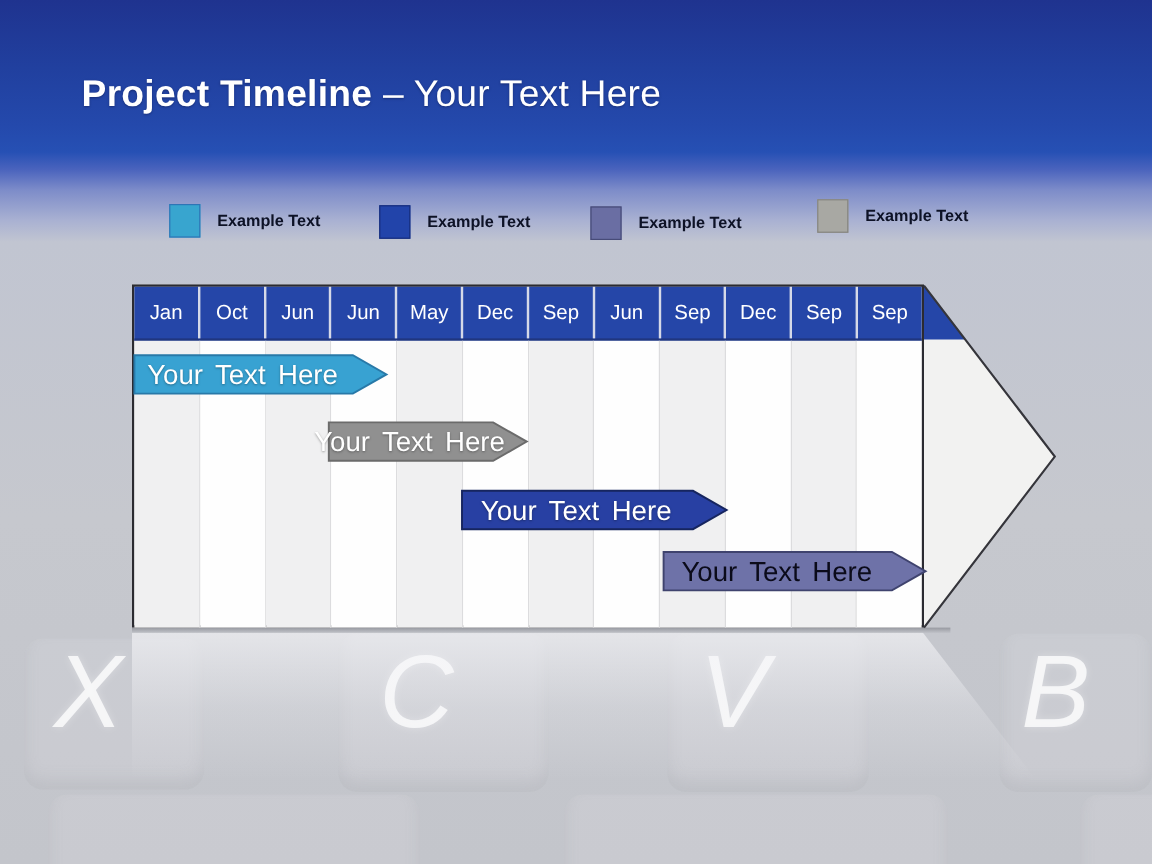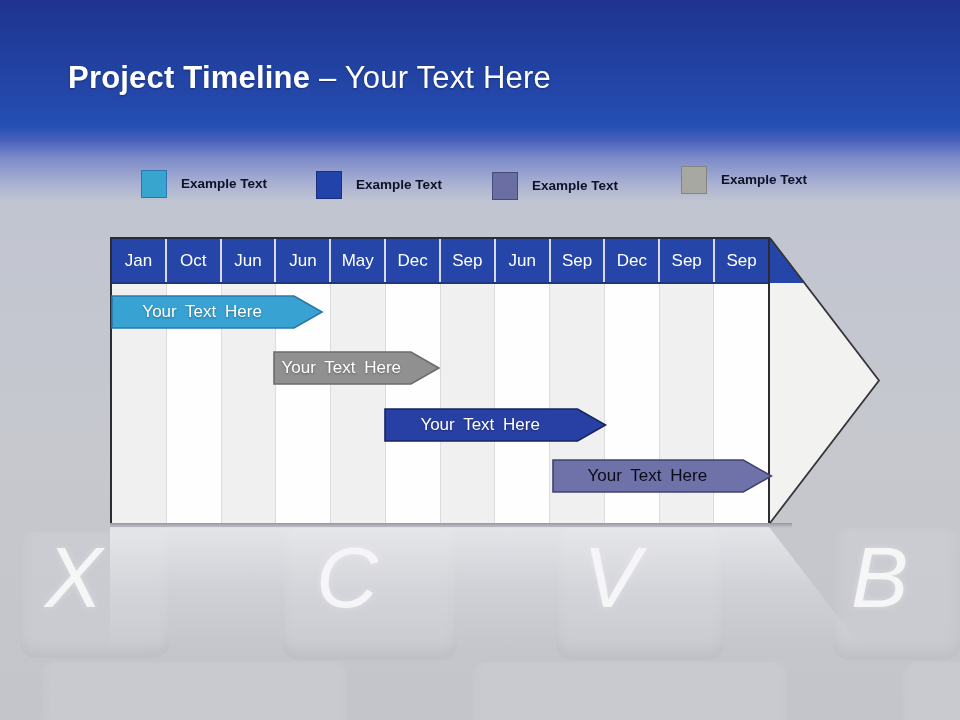--- a/index.html
+++ b/index.html
@@ -68,21 +68,21 @@
   .reflection{
     position:absolute;left:110px;top:527px;width:770px;height:140px;
     background:linear-gradient(180deg,rgba(245,245,248,0.65) 0%,rgba(245,245,248,0.22) 45%,rgba(245,245,248,0) 88%);
     clip-path:polygon(0 0,659px 0,769px 143px,659px 286px,0 286px);
   }
   
   .bar{position:absolute;}
   .bar svg{display:block;overflow:visible;}
   .bar-label{
     position:absolute;top:0;height:34px;display:flex;align-items:center;justify-content:center;
-    font-size:17px;word-spacing:4px;white-space:nowrap;
+    font-size:23px;word-spacing:4px;white-space:nowrap;
   }
   .bar-label.light{color:#FFFFFF;text-shadow:0 1px 2px rgba(0,0,0,0.35);}
   .bar-label.dark{color:#0B0B1A;}
 </style>
 </head>
 <body>
 
 <div class="slide">
 
   <div id="keys">

